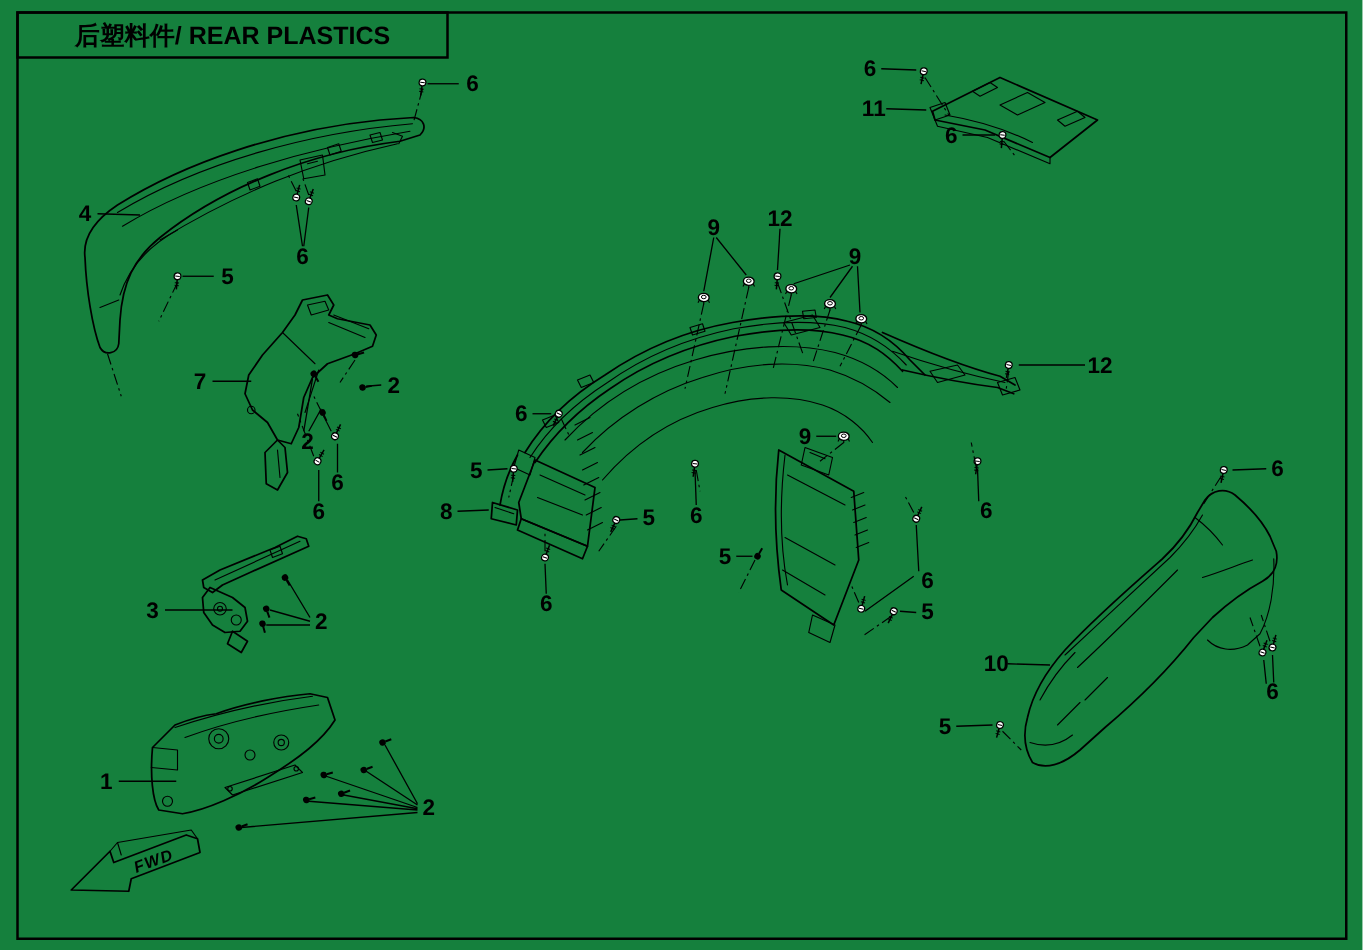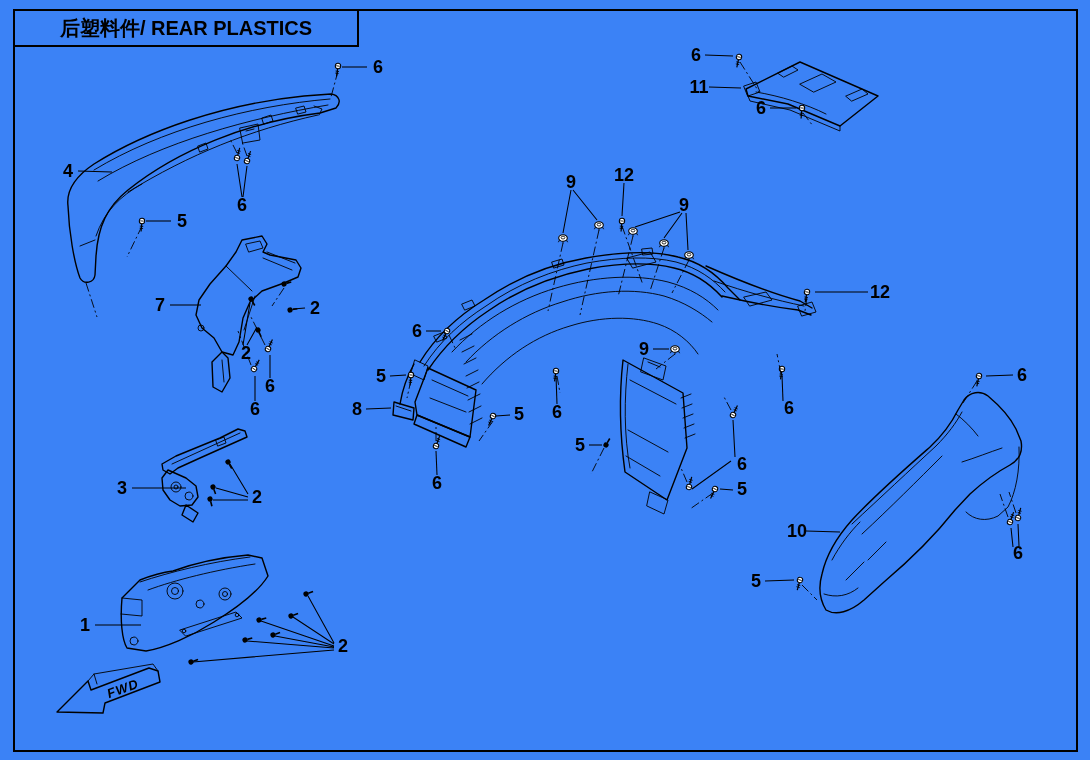--- a/index.html
+++ b/index.html
@@ -1,16 +1,16 @@
 <!DOCTYPE html>
 <html><head>
 <meta charset="utf-8">
 <style>
   html,body{margin:0;padding:0;background:#ffffff;}
-  .page{width:1090px;height:760px;position:relative;background:#3b82f6;overflow:hidden;}
+  .page{width:1090px;height:760px;position:relative;background:#15803d;overflow:hidden;}
   svg{display:block;}
   svg text{font-family:"Liberation Sans","DejaVu Sans",sans-serif;fill:#000;}
   .title-text{font-size:20px;font-weight:bold;}
   .callout{font-size:18px;font-weight:bold;text-anchor:middle;}
   .fwd-text{font-size:13px;font-weight:bold;font-style:italic;letter-spacing:1px;}
   .part{fill:none;stroke:#000;stroke-width:1.4;stroke-linejoin:round;stroke-linecap:round;}
   .det{fill:none;stroke:#000;stroke-width:0.9;stroke-linejoin:round;stroke-linecap:round;}
   .leader{stroke:#000;stroke-width:1.05;fill:none;}
   .axis{stroke:#000;stroke-width:0.9;fill:none;stroke-dasharray:9 3 2 3;}
   .frame{fill:none;stroke:#000;stroke-width:2;}

